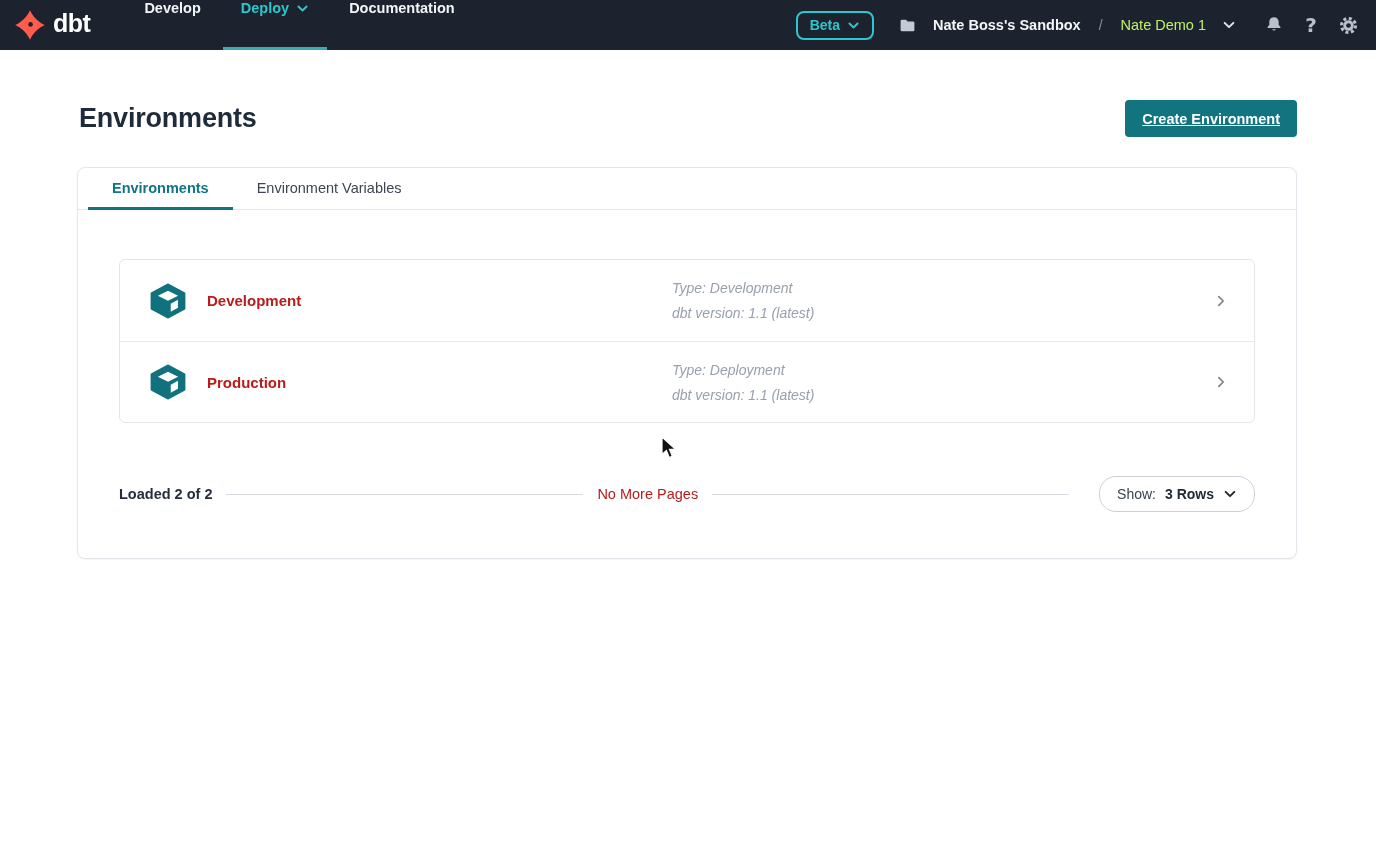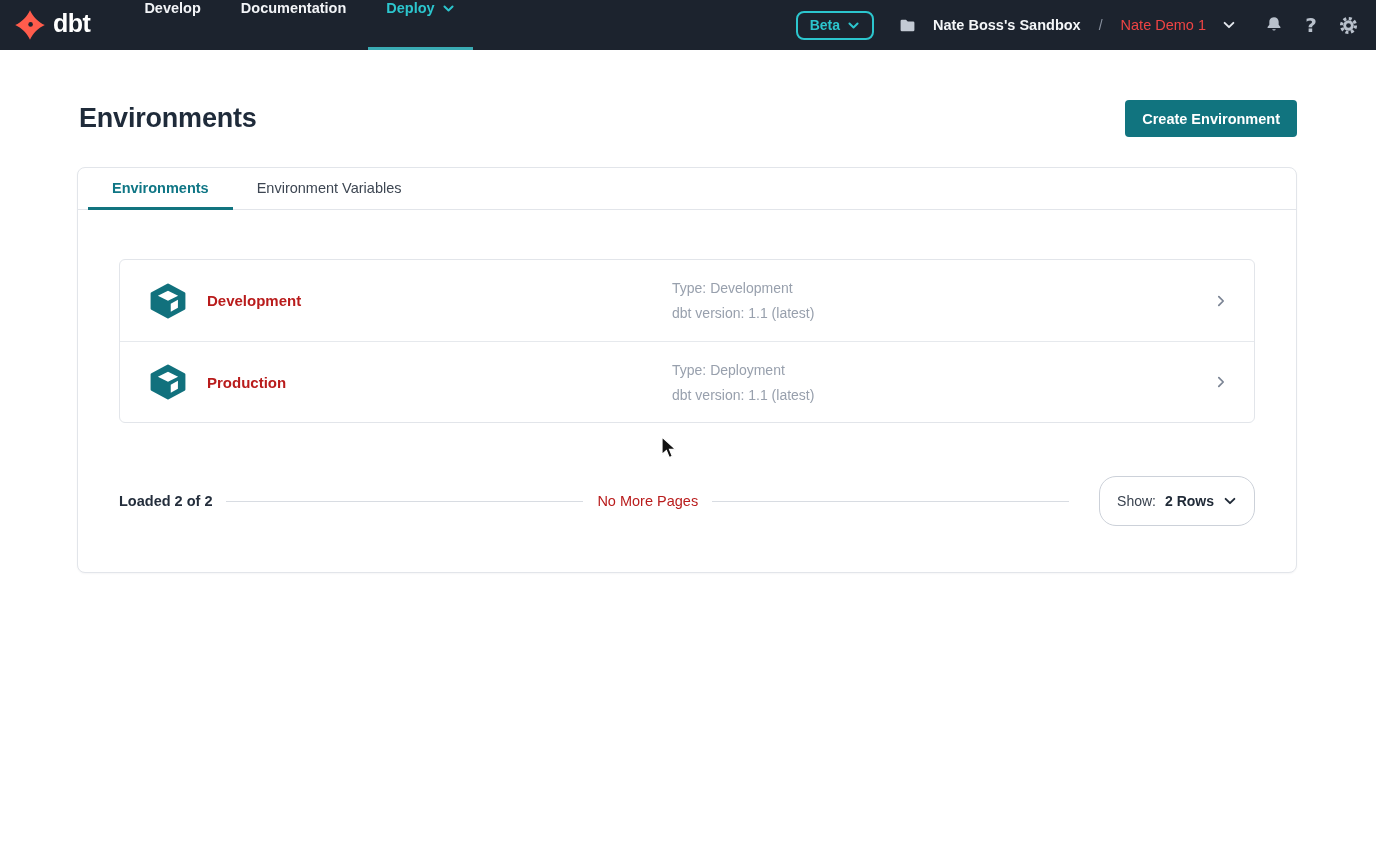--- a/index.html
+++ b/index.html
@@ -18,55 +18,55 @@
   .nav-item.active::after { content: ""; position: absolute; left: 2px; right: 2px; bottom: 0;
     height: 3px; background: #3aabb4; }
   .nav-chevron { width: 13px; height: 13px; margin-top: 2px; }
 
   .topbar-right { margin-left: auto; display: flex; align-items: center; gap: 16px; }
   .beta-btn { display: flex; align-items: center; gap: 7px; border: 2px solid #2cc6ce; border-radius: 8px;
     color: #2cc6ce; font-size: 14px; font-weight: 700; padding: 4px 12px; height: 29px; cursor: pointer; background: transparent; }
   .project-switcher { display: flex; align-items: center; gap: 16px; margin-left: 8px; cursor: pointer; }
   .account-name { color: #f4f6f8; font-size: 14.5px; font-weight: 700; }
   .path-sep { color: #8a92a0; font-size: 14px; margin: 0 2px; }
-  .project-name { color: #ef4444; font-size: 14.5px; font-weight: 400; }
+  .project-name { color: #bef264; font-size: 14.5px; font-weight: 400; }
   .topbar-icons { display: flex; align-items: center; gap: 13px; margin-left: 10px; }
   .icon-btn { display: flex; align-items: center; justify-content: center; width: 24px; height: 24px; cursor: pointer; }
   .help-glyph { color: #b9c1cc; font-size: 20px; font-weight: 800; font-family: "DejaVu Sans", sans-serif; }
 
   
   .page-wrap { padding: 0 79px 0 77px; }
   .page-header { display: flex; align-items: center; justify-content: space-between; margin-top: 50px; padding-left: 2px; }
   .page-title { color: #1f2b3a; font-size: 27px; font-weight: 700; letter-spacing: -0.2px; }
   .create-btn { background: #11747f; color: #ffffff; border: none; border-radius: 4px; font-size: 14.5px;
-    font-weight: 700; padding: 8px 17px; height: 37px; cursor: pointer; font-family: inherit; }
+    font-weight: 700; padding: 8px 17px; height: 37px; cursor: pointer; font-family: inherit; text-decoration: underline; }
 
   .card { margin-top: 30px; background: #ffffff; border: 1px solid #e2e5ea; border-radius: 8px;
     box-shadow: 0 1px 2px rgba(16,24,40,.04); }
   .tabs { display: flex; border-bottom: 1px solid #e2e5ea; padding: 0 10px; }
   .tab { height: 42px; display: flex; align-items: center; padding: 0 24px; font-size: 14.5px;
     color: #3d4652; cursor: pointer; border-bottom: 3px solid transparent; margin-bottom: -1px; }
   .tab.active { color: #0f7685; font-weight: 700; border-bottom-color: #11747f; }
 
   .card-body { padding: 49px 41px 46px 41px; }
   .env-list { border: 1px solid #e2e5ea; border-radius: 6px; background: #fff; }
   .env-row { display: flex; align-items: center; height: 81px; padding: 0 26px 0 29px; cursor: pointer; }
   .env-row + .env-row { border-top: 1px solid #e6e9ed; }
   .env-icon { width: 38px; height: 38px; flex: 0 0 38px; margin-right: 20px; }
   .env-name { flex: 1 1 auto; color: #b91c1c; font-size: 15px; font-weight: 700; }
   .env-meta { width: 530px; flex: 0 0 530px; display: flex; flex-direction: column; gap: 9px;
-    color: #98a0ad; font-size: 14px; }
+    color: #98a0ad; font-size: 14px; font-style: italic; }
   .row-chevron { width: 14px; height: 14px; margin-left: 12px; flex: 0 0 14px; }
 
   .list-footer { display: flex; align-items: center; margin-top: 53px; }
   .loaded-text { color: #242e3c; font-size: 14.5px; font-weight: 600; white-space: nowrap; }
   .footer-line { flex: 1 1 auto; height: 1px; background: #d8dce2; margin: 0 14px; }
   .no-more { color: #b91c1c; font-size: 14.5px; white-space: nowrap; }
   .show-btn { display: flex; align-items: center; gap: 9px; border: 1px solid #ccd1d9; background: #fff;
-    border-radius: 17px; height: 50px; padding: 0 17px; margin-left: 16px; cursor: pointer; font-family: inherit; }
+    border-radius: 17px; height: 36px; padding: 0 17px; margin-left: 16px; cursor: pointer; font-family: inherit; }
   .show-label { color: #39424f; font-size: 14px; }
   .show-value { color: #212b38; font-size: 14px; font-weight: 700; }
 
   .cursor { position: absolute; left: 661px; top: 436px; width: 17px; height: 24px; pointer-events: none; z-index: 99; }
 </style>
 </head>
 <body>
 
 <header class="topbar">
   <div class="brand">
@@ -74,28 +74,28 @@
       <path d="M16 1.2 C18.6 7.4 24.6 13.4 30.8 16 C24.6 18.6 18.6 24.6 16 30.8 C13.4 24.6 7.4 18.6 1.2 16 C7.4 13.4 13.4 7.4 16 1.2 Z" fill="#ff5c4c"></path>
       <circle cx="16.6" cy="15.4" r="2.3" fill="#1c232e"></circle>
     </svg>
     <span class="brand-text">dbt</span>
   </div>
 
   <nav class="nav">
     <div class="nav-item">
       <span>Develop</span>
     </div>
-    <div class="nav-item">
-      <span>Documentation</span>
-    </div>
     <div class="nav-item active">
       <span>Deploy</span>
       <svg class="nav-chevron" viewBox="0 0 16 16">
         <path d="M3 5.5 L8 10.5 L13 5.5" fill="none" stroke="#2cc6ce" stroke-width="2.4" stroke-linecap="round" stroke-linejoin="round"></path>
       </svg>
+    </div>
+    <div class="nav-item">
+      <span>Documentation</span>
     </div>
   </nav>
 
   <div class="topbar-right">
     <button class="beta-btn">
       <span>Beta</span>
       <svg width="13" height="13" viewBox="0 0 16 16">
         <path d="M3 5.5 L8 10.5 L13 5.5" fill="none" stroke="#2cc6ce" stroke-width="2.4" stroke-linecap="round" stroke-linejoin="round"></path>
       </svg>
     </button>
@@ -186,21 +186,21 @@
 
       </div>
 
       <div class="list-footer">
         <span class="loaded-text">Loaded 2 of 2</span>
         <div class="footer-line"></div>
         <span class="no-more">No More Pages</span>
         <div class="footer-line"></div>
         <button class="show-btn">
           <span class="show-label">Show:</span>
-          <span class="show-value">2 Rows</span>
+          <span class="show-value">3 Rows</span>
           <svg width="14" height="14" viewBox="0 0 16 16">
             <path d="M3 5.5 L8 10.5 L13 5.5" fill="none" stroke="#212b38" stroke-width="2.2" stroke-linecap="round" stroke-linejoin="round"></path>
           </svg>
         </button>
       </div>
     </div>
   </section>
 </main>
 
 <svg class="cursor" viewBox="0 0 17 24">

